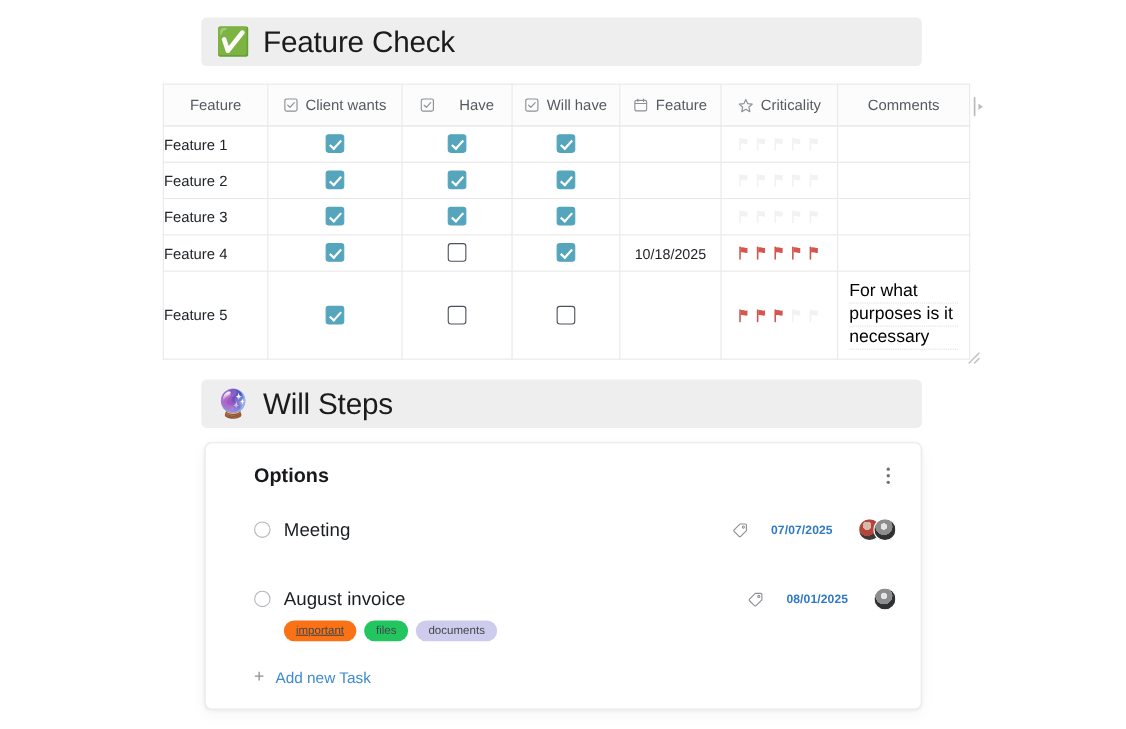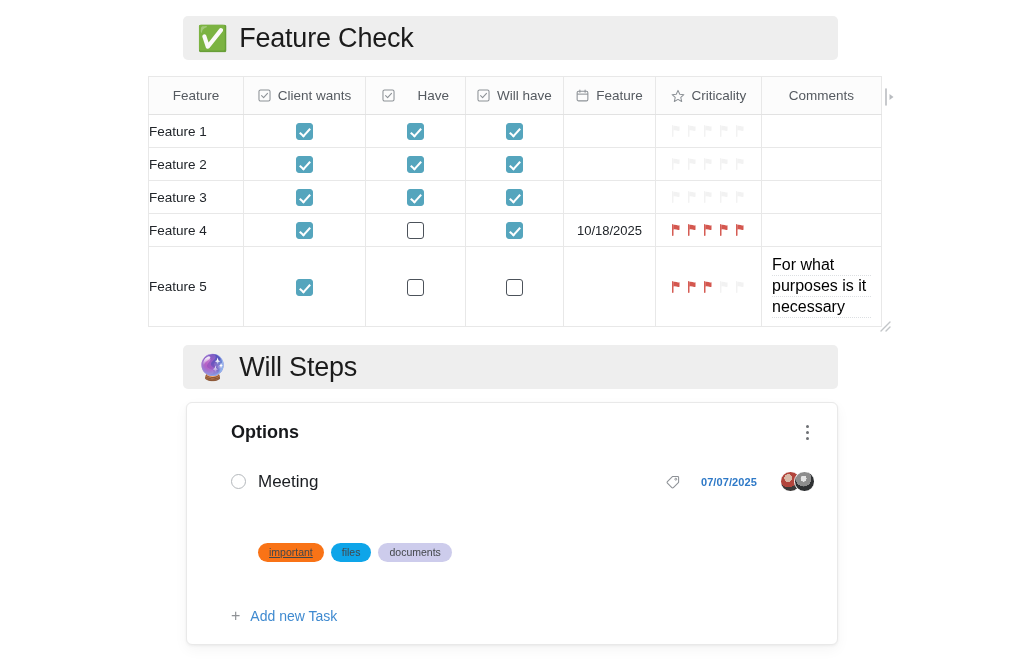--- a/index.html
+++ b/index.html
@@ -515,23 +515,39 @@
           <span class="task-date">07/07/2025</span>
           <span class="avatars">
             <span class="avatar av-a"></span>
             <span class="avatar av-b"></span>
           </span>
         </span>
       </div>
     </div>
 
     <div class="task" id="task-1">
+      <div class="task-row">
+        <span class="radio"></span>
+        <span class="task-name">August invoice</span>
+        <span class="task-meta">
+          <span class="tagicon">
+            <svg width="14" height="14" viewBox="0 0 16 16">
+                <path d="M7.6 1.6 H13.2 a1.2 1.2 0 0 1 1.2 1.2 V8.4 L8.4 14.4 a1.2 1.2 0 0 1-1.7 0 L1.6 9.3 a1.2 1.2 0 0 1 0-1.7 Z" fill="none" stroke="currentColor" stroke-width="1.2" stroke-linejoin="round"></path>
+                <circle cx="11.2" cy="4.8" r="1.1" fill="none" stroke="currentColor" stroke-width="1.1"></circle>
+              </svg>
+          </span>
+          <span class="task-date">08/01/2025</span>
+          <span class="avatars">
+            <span class="avatar av-b"></span>
+          </span>
+        </span>
+      </div>
       <div class="chips">
         <span class="chip" style="background:#f97316;text-decoration:underline;">important</span>
-        <span class="chip" style="background:#0ea5e9;text-align:right;">files</span>
+        <span class="chip" style="background:#22c55e;text-align:right;">files</span>
         <span class="chip" style="background:#cdccec;">documents</span>
       </div>
     </div>
 
     <div class="addtask">
       <span class="plus">+</span>
       <span class="lbl">Add new Task</span>
     </div>
   </div>
 

